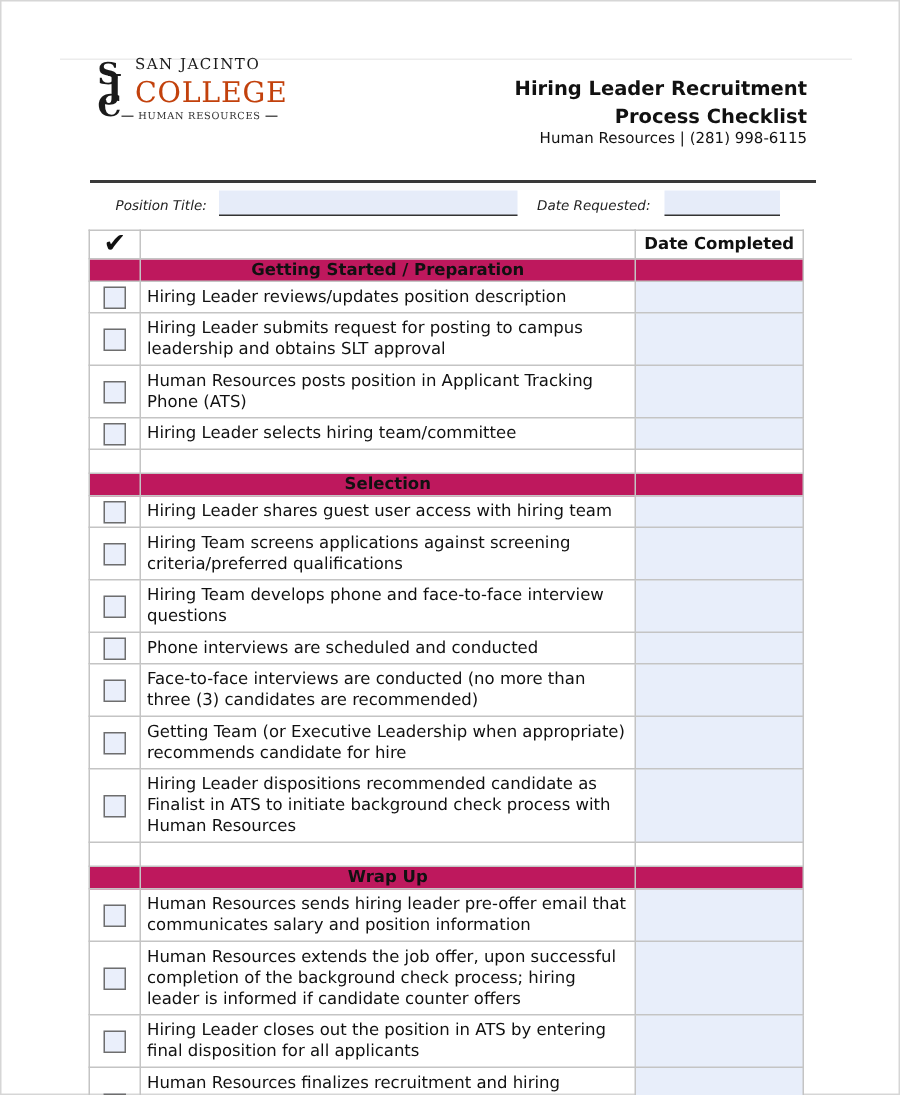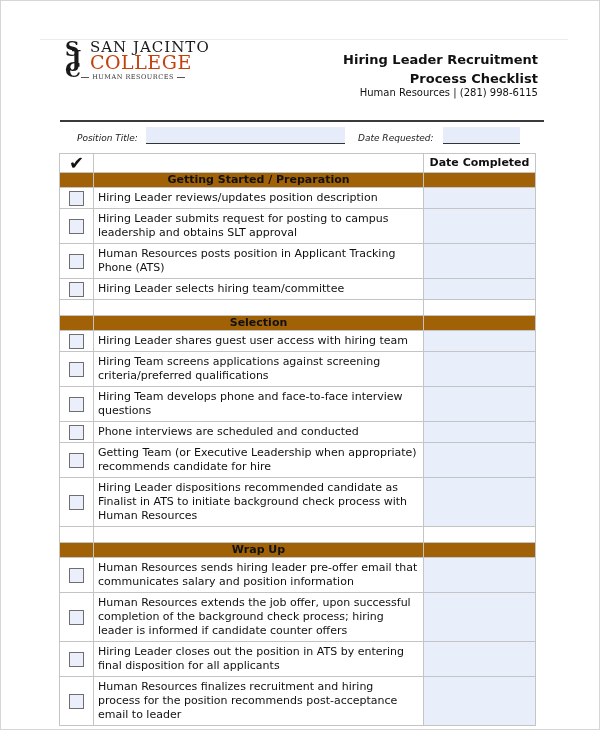--- a/index.html
+++ b/index.html
@@ -19,21 +19,21 @@
   .logo-mark {
     position: absolute; left: 3px; top: 2px; width: 24px; height: 42px;
     font-family: "DejaVu Serif", serif; font-weight: bold; color: #1a1a1a;
   }
   .logo-mark span { position: absolute; font-size: 20px; line-height: 20px; }
   .logo-mark .s { left: 2px; top: 0; }
   .logo-mark .j { left: 8px; top: 9px; font-size: 22px; }
   .logo-mark .c { left: 2px; top: 21px; }
   .logo-line1 {
     position: absolute; left: 30px; top: 1px; font-family: "DejaVu Serif", serif;
-    font-size: 15px; letter-spacing: 1px; color: #1a1a1a; white-space: nowrap;
+    font-size: 10px; letter-spacing: 1px; color: #1a1a1a; white-space: nowrap;
   }
   .logo-line2 {
     position: absolute; left: 30px; top: 14px; font-family: "DejaVu Serif", serif;
     font-size: 19px; letter-spacing: 0.5px; color: #c2410c; white-space: nowrap;
   }
   .logo-line3 {
     position: absolute; left: 17px; top: 36px; width: 112px; font-family: "DejaVu Serif", serif;
     font-size: 6.5px; letter-spacing: 0.5px; color: #333; text-align: center; white-space: nowrap;
   }
   .logo-line3::before, .logo-line3::after {
@@ -68,21 +68,21 @@
     border-collapse: collapse; table-layout: fixed;
     font-size: 11px; line-height: 14px;
   }
   table.checklist td, table.checklist th {
     border: 1px solid #c4c4c4; padding: 0; vertical-align: middle;
   }
   col.c1 { width: 34px; } col.c2 { width: 330px; } col.c3 { width: 112px; }
   .hdr-row td { height: 18px; }
   .check-mark { text-align: center; font-size: 18px; line-height: 18px; font-weight: bold; }
   .date-head { text-align: center; font-weight: bold; font-size: 11px; margin-top: 21px; }
-  .section-row td { background: #a16207; height: 14px; }
+  .section-row td { background: #be185d; height: 14px; }
   .section-row .sec-title { text-align: center; font-weight: bold; font-size: 11px; }
   .task-text { padding: 3px 4px !important; }
   .date-cell { background: #e8eefa; }
   .box-cell { text-align: center; }
   .checkbox {
     display: inline-block; width: 15px; height: 15px; box-sizing: border-box;
     border: 1px solid #6e6e6e; background: #eaeffb; vertical-align: middle;
   }
   .spacer-row td { height: 15px; }
 </style>
@@ -177,20 +177,25 @@
         <td class="task-text">Hiring Team develops phone and face-to-face interview questions</td>
         <td class="date-cell"></td>
       </tr>
       <tr>
         <td class="box-cell"><span class="checkbox"></span></td>
         <td class="task-text">Phone interviews are scheduled and conducted</td>
         <td class="date-cell"></td>
       </tr>
       <tr>
         <td class="box-cell"><span class="checkbox"></span></td>
+        <td class="task-text">Face-to-face interviews are conducted (no more than three (3) candidates are recommended)</td>
+        <td class="date-cell"></td>
+      </tr>
+      <tr>
+        <td class="box-cell"><span class="checkbox"></span></td>
         <td class="task-text">Getting Team (or Executive Leadership when appropriate) recommends candidate for hire</td>
         <td class="date-cell"></td>
       </tr>
       <tr>
         <td class="box-cell"><span class="checkbox"></span></td>
         <td class="task-text">Hiring Leader dispositions recommended candidate as Finalist in ATS to initiate background check process with Human Resources</td>
         <td class="date-cell"></td>
       </tr>
       <tr class="spacer-row">
         <td></td>

